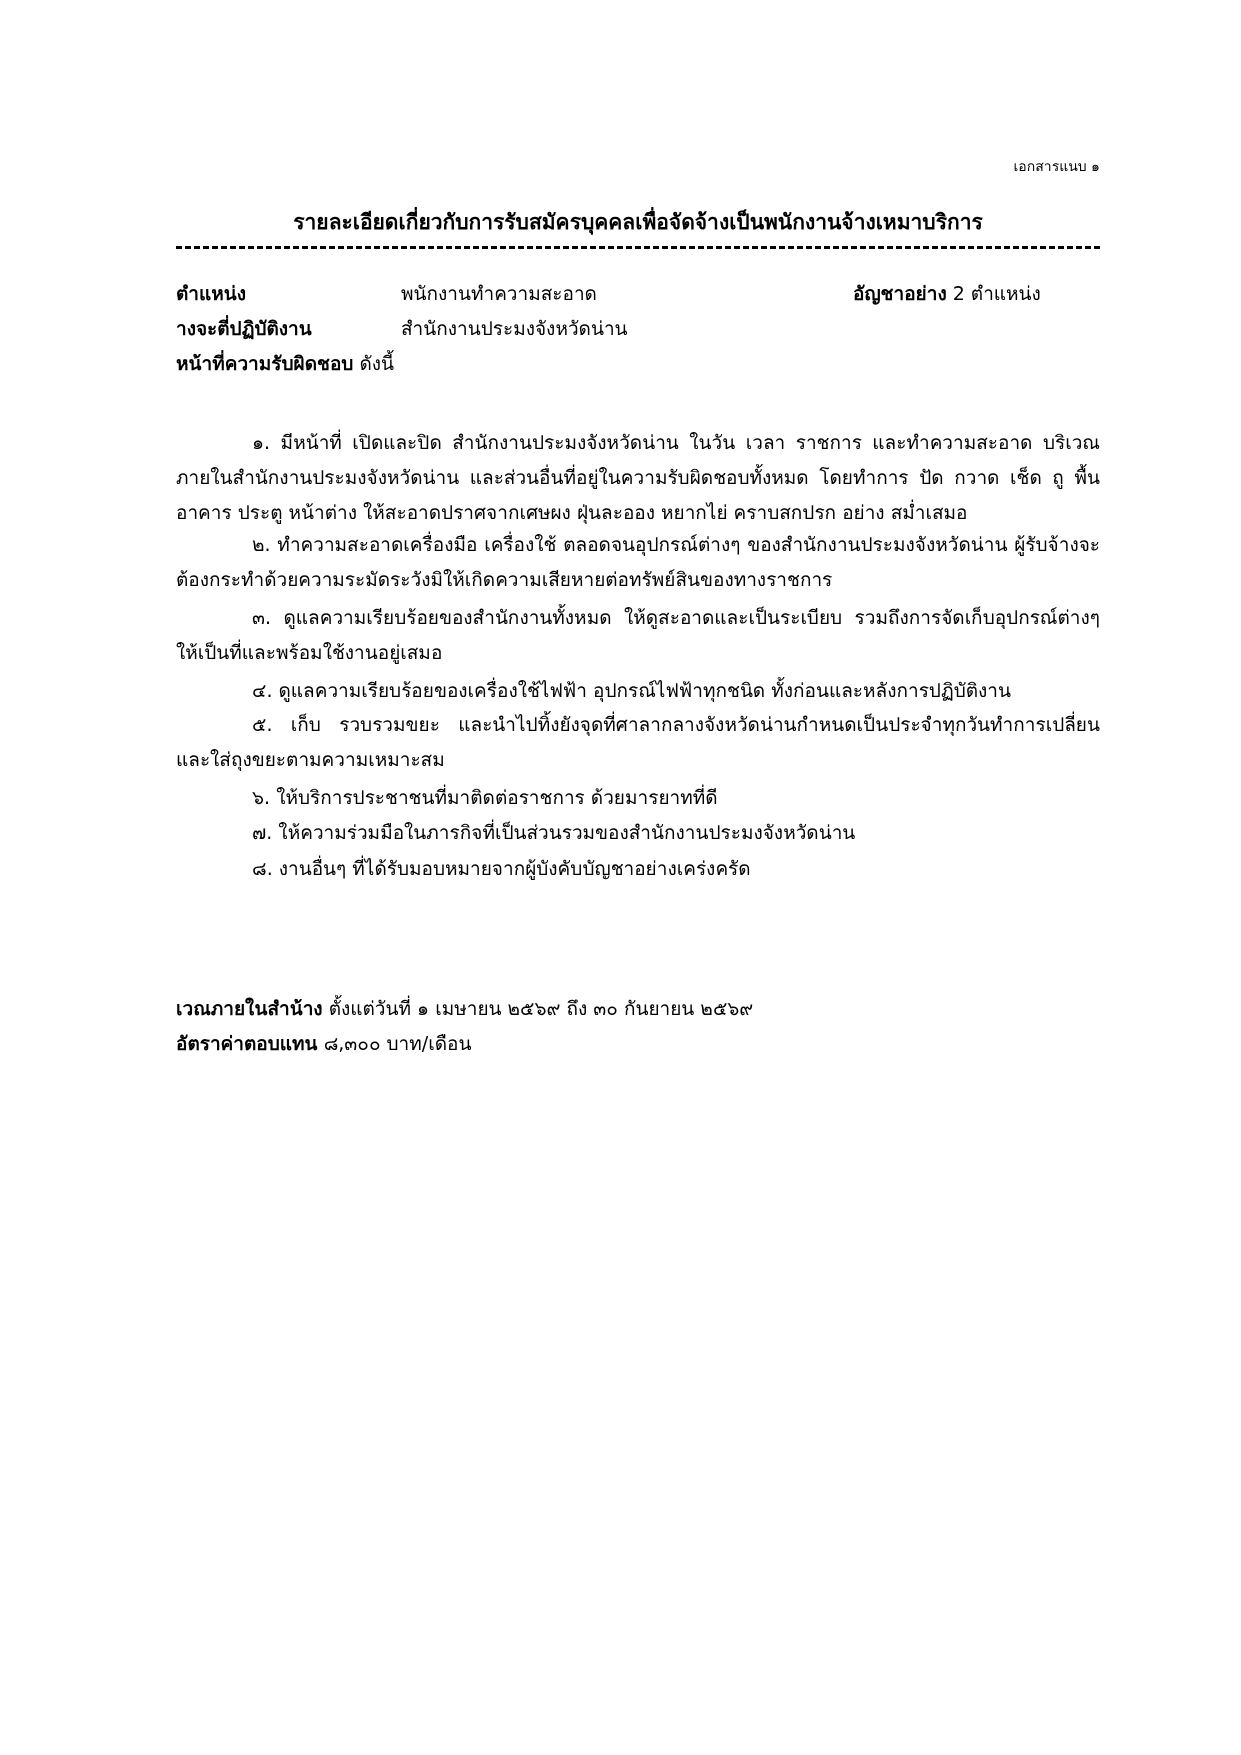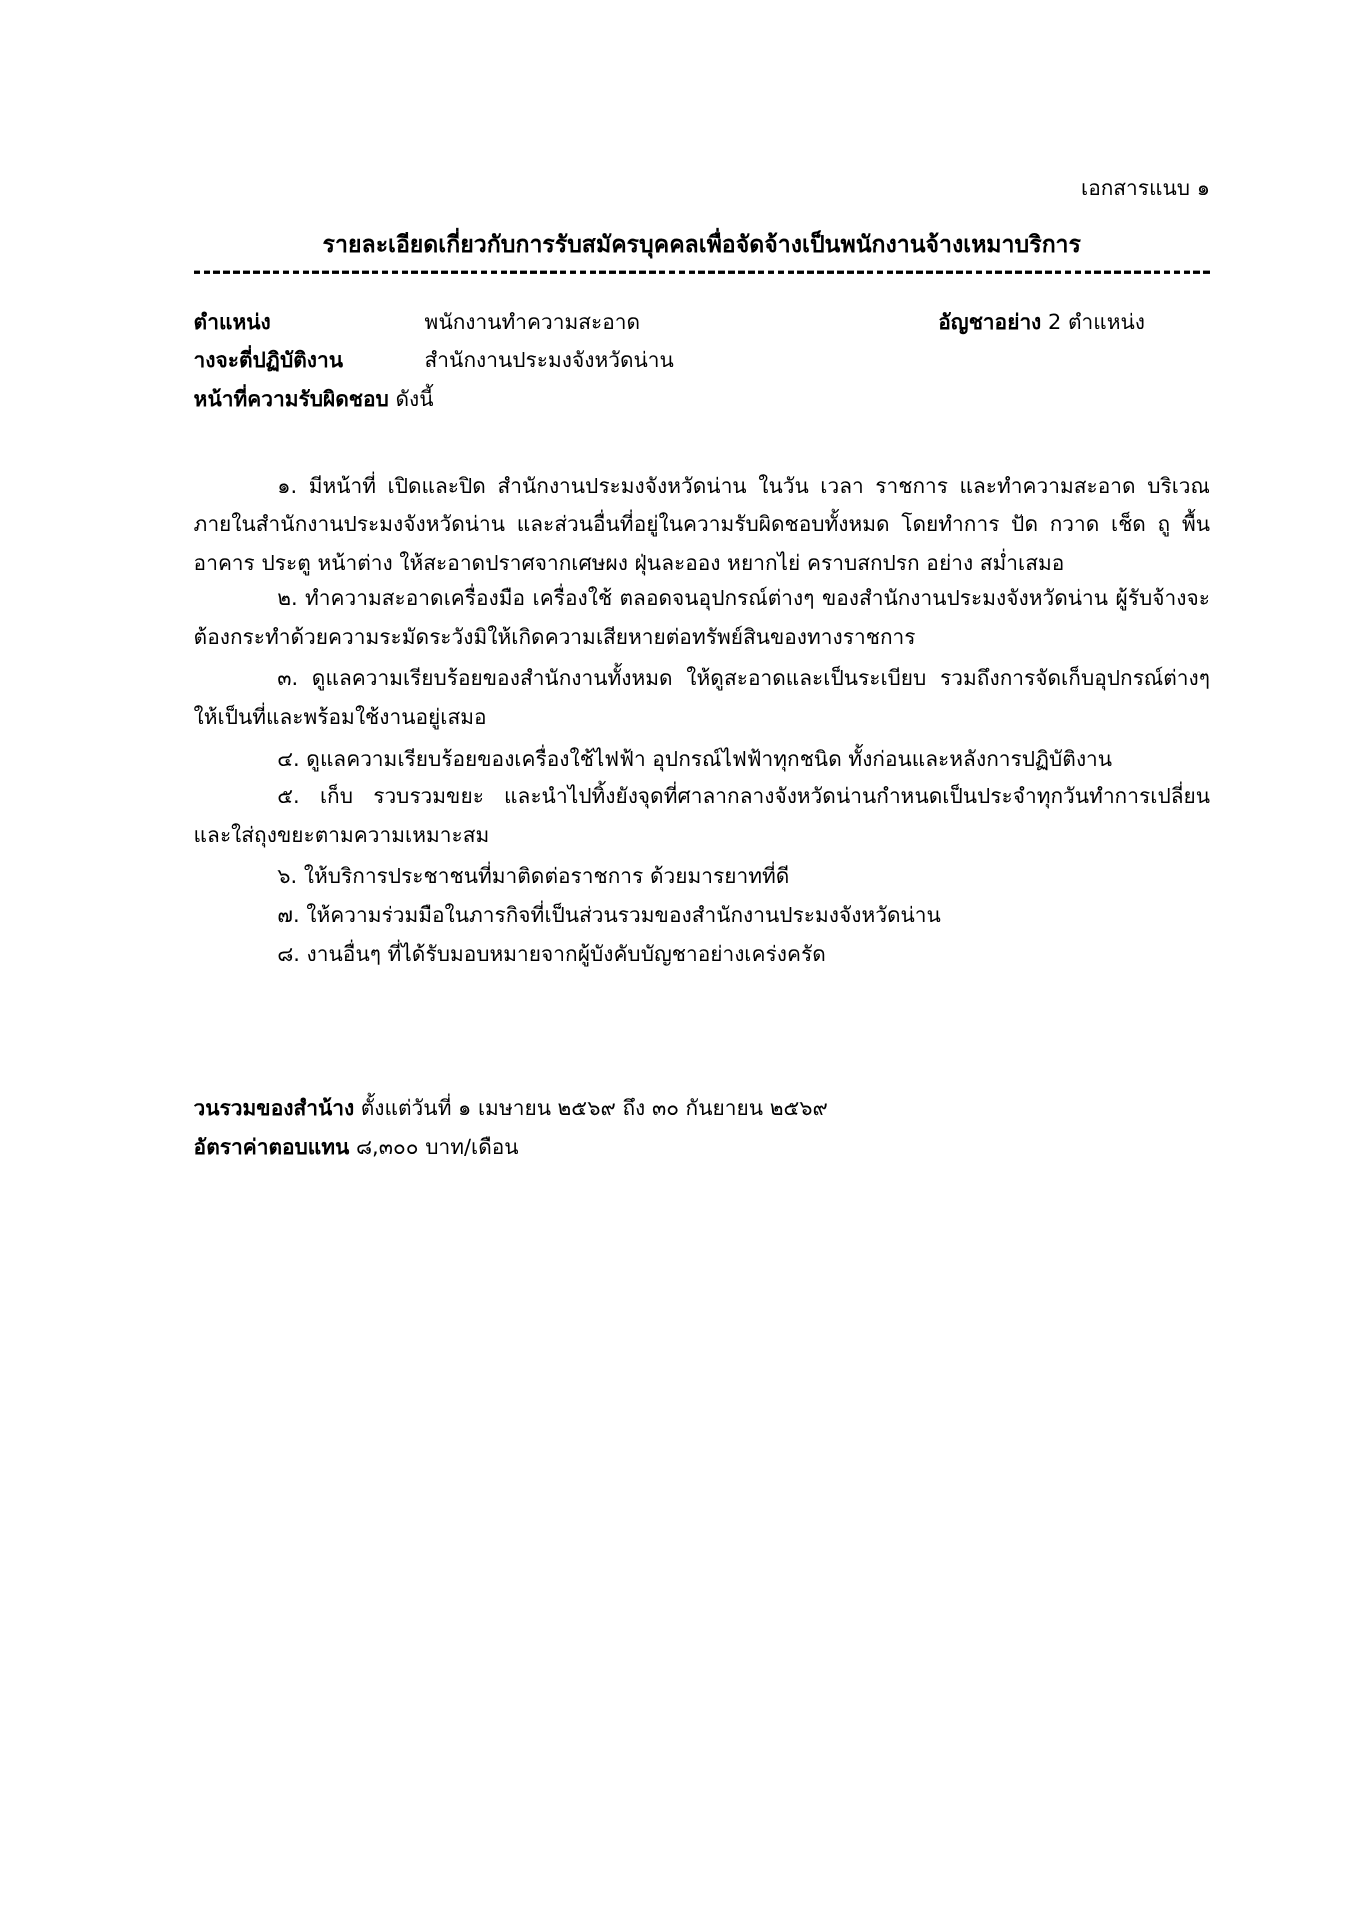--- a/index.html
+++ b/index.html
@@ -1,26 +1,26 @@
 <!DOCTYPE html>
 <html><head>
   <meta charset="utf-8">
   <style>
     html, body { margin: 0; padding: 0; background: #ffffff; }
     body { width: 1241px; height: 1755px; position: relative; overflow: hidden;
       font-family: "DejaVu Sans", "Liberation Sans", sans-serif; color: #000; }
     .page { position: absolute; left: 176px; top: 0; width: 924px; }
-    .attachment { position: absolute; right: 0; top: 155px; font-size: 19px; }
+    .attachment { position: absolute; right: 0; top: 155px; font-size: 14px; }
     .title { position: absolute; left: 0; width: 924px; top: 205px; text-align: center;
       font-size: 21px; font-weight: bold; white-space: nowrap; }
     .dashes { position: absolute; left: 0; top: 246px; width: 924px; height: 3px;
       background-image: repeating-linear-gradient(to right, #000 0 6px, transparent 6px 9px); }
     .line { position: absolute; left: 0; font-size: 19px; white-space: nowrap; line-height: 30px; }
     .label { font-weight: bold; text-align: center; }
-    .col2 { position: absolute; left: 210px; }
+    .col2 { position: absolute; left: 225px; }
     .vac { position: absolute; left: 677px; }
     .para { position: absolute; left: 0; width: 924px; font-size: 19px; line-height: 35px;
       text-align: justify; text-align-last: left; }
     .para .indent { display: inline-block; width: 76px; }
     .item { position: absolute; left: 76px; font-size: 19px; white-space: nowrap; line-height: 30px; }
   </style>
 </head>
 <body>
 
 <div class="page">
@@ -50,20 +50,20 @@
   <div class="para" style="top:385px;margin-top:40px;"><span class="indent"></span><span>๑. มีหน้าที่ เปิดและปิด สำนักงานประมงจังหวัดน่าน ในวัน เวลา ราชการ และทำความสะอาด บริเวณภายในสำนักงานประมงจังหวัดน่าน และส่วนอื่นที่อยู่ในความรับผิดชอบทั้งหมด โดยทำการ ปัด กวาด เช็ด ถู พื้นอาคาร ประตู  หน้าต่าง ให้สะอาดปราศจากเศษผง ฝุ่นละออง หยากไย่ คราบสกปรก อย่าง สม่ำเสมอ</span></div>
   <div class="para" style="top:527px;"><span class="indent"></span><span>๒. ทำความสะอาดเครื่องมือ เครื่องใช้ ตลอดจนอุปกรณ์ต่างๆ ของสำนักงานประมงจังหวัดน่าน ผู้รับจ้างจะต้องกระทำด้วยความระมัดระวังมิให้เกิดความเสียหายต่อทรัพย์สินของทางราชการ</span></div>
   <div class="para" style="top:600px;"><span class="indent"></span><span>๓. ดูแลความเรียบร้อยของสำนักงานทั้งหมด ให้ดูสะอาดและเป็นระเบียบ รวมถึงการจัดเก็บอุปกรณ์ต่างๆ ให้เป็นที่และพร้อมใช้งานอยู่เสมอ</span></div>
   <div class="item" style="top:675px;text-align:center;">๔. ดูแลความเรียบร้อยของเครื่องใช้ไฟฟ้า อุปกรณ์ไฟฟ้าทุกชนิด ทั้งก่อนและหลังการปฏิบัติงาน</div>
   <div class="para" style="top:707px;"><span class="indent"></span><span>๕. เก็บ รวบรวมขยะ และนำไปทิ้งยังจุดที่ศาลากลางจังหวัดน่านกำหนดเป็นประจำทุกวันทำการเปลี่ยน และใส่ถุงขยะตามความเหมาะสม</span></div>
   <div class="item" style="top:782px;">๖. ให้บริการประชาชนที่มาติดต่อราชการ ด้วยมารยาทที่ดี</div>
   <div class="item" style="top:817px;">๗. ให้ความร่วมมือในภารกิจที่เป็นส่วนรวมของสำนักงานประมงจังหวัดน่าน</div>
   <div class="item" style="top:853px;">๘. งานอื่นๆ ที่ได้รับมอบหมายจากผู้บังคับบัญชาอย่างเคร่งครัด</div>
 
   <div class="line" style="top:993px;">
-    <span class="label">วนรวมของสำน้าง</span>
+    <span class="label">เวณภายในสำน้าง</span>
     <span>ตั้งแต่วันที่ ๑ เมษายน ๒๕๖๙ ถึง ๓๐ กันยายน ๒๕๖๙</span>
   </div>
   <div class="line" style="top:1028px;">
     <span class="label">อัตราค่าตอบแทน</span>
     <span>๘,๓๐๐ บาท/เดือน</span>
   </div>
 </div>
 
 </body></html>

